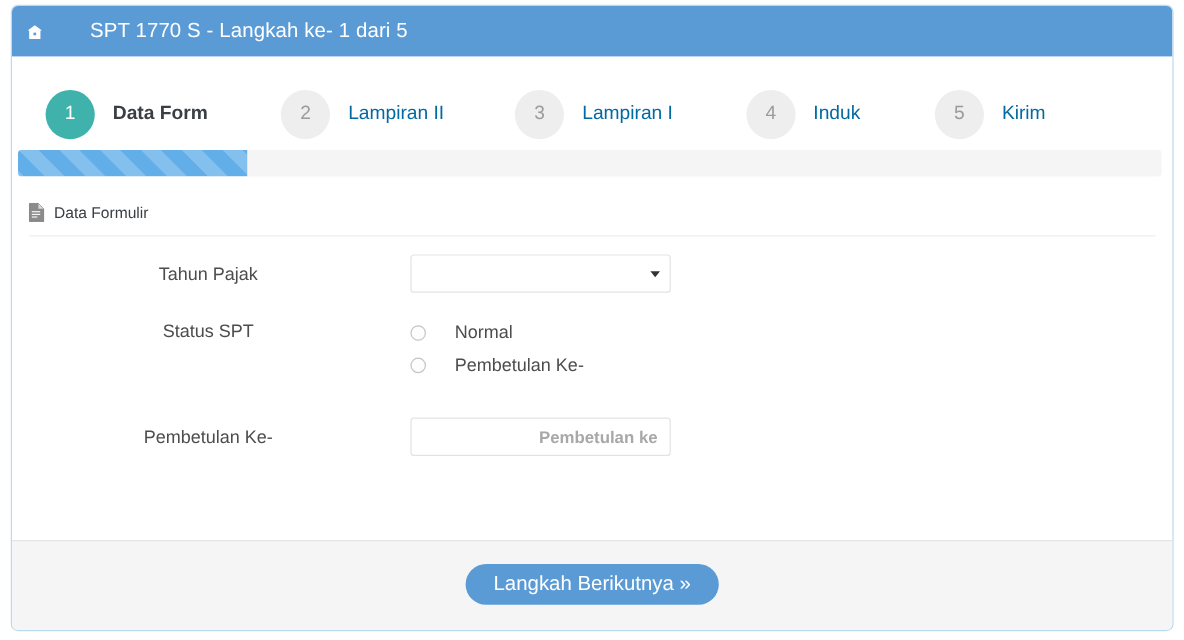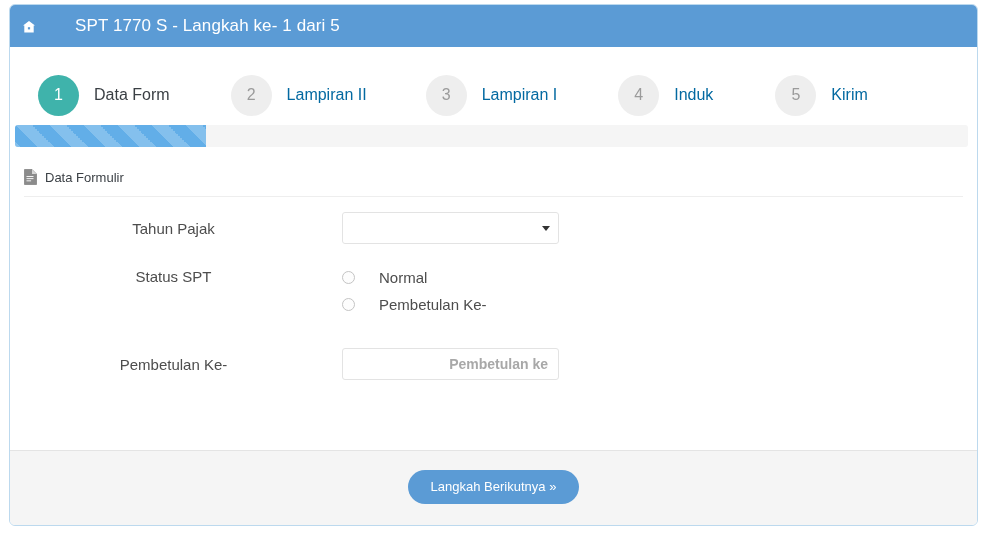--- a/index.html
+++ b/index.html
@@ -85,20 +85,21 @@
     color: #ffffff;
   }
   .step-label {
     margin-left: 15px;
     font-size: 16px;
     color: #0369a1;
     white-space: nowrap;
   }
   .step.active .step-label {
     color: #3a3f44;
+    font-weight: bold;
   }
   .step-gap-1 { width: 61px; }
   .step-gap-2 { width: 59px; }
   .step-gap-3 { width: 61px; }
   .step-gap-4 { width: 62px; }
 
   
   .progress-wrap {
     margin: 0 9px 0 5px;
     height: 22px;
@@ -249,21 +250,21 @@
     box-sizing: border-box;
   }
   .next-button {
     background: #5b9bd5;
     color: #ffffff;
     border: none;
     border-radius: 17px;
     padding: 0 23px;
     height: 34px;
     font-family: "Liberation Sans", sans-serif;
-    font-size: 13px;
+    font-size: 17px;
     cursor: pointer;
     white-space: nowrap;
     margin-top: -3px;
   }
 </style>
 </head>
 <body>
 
 <div class="panel">
 

